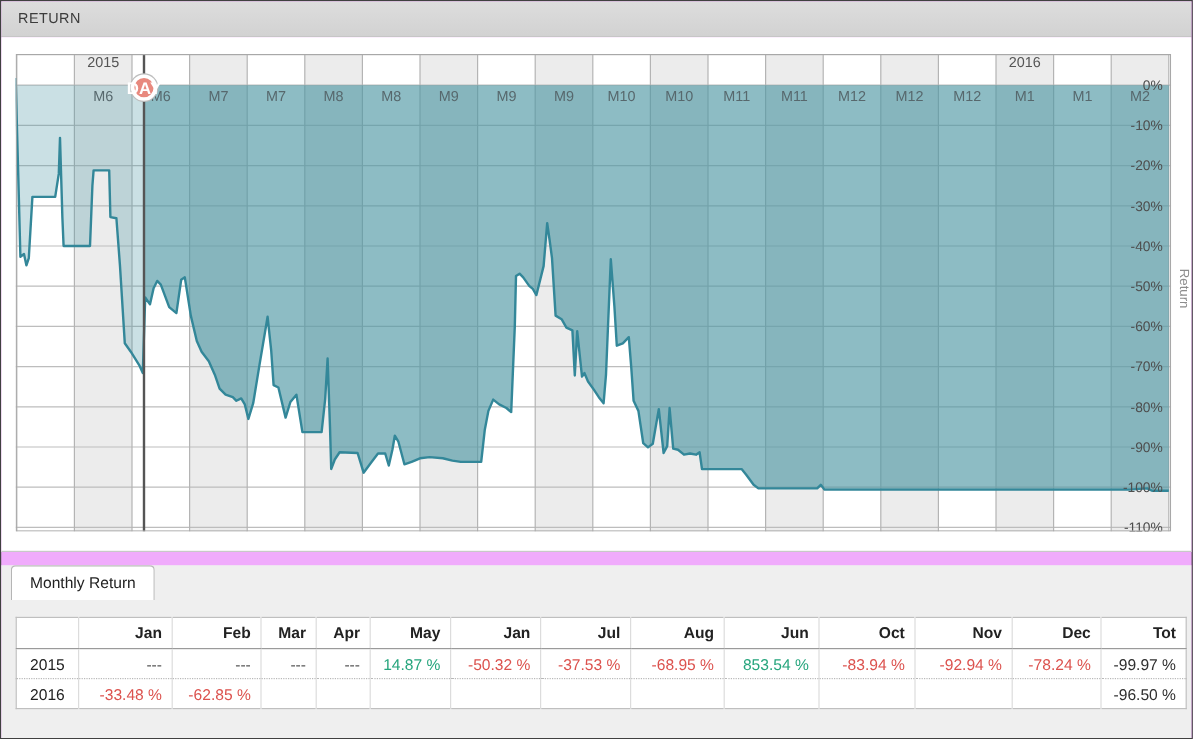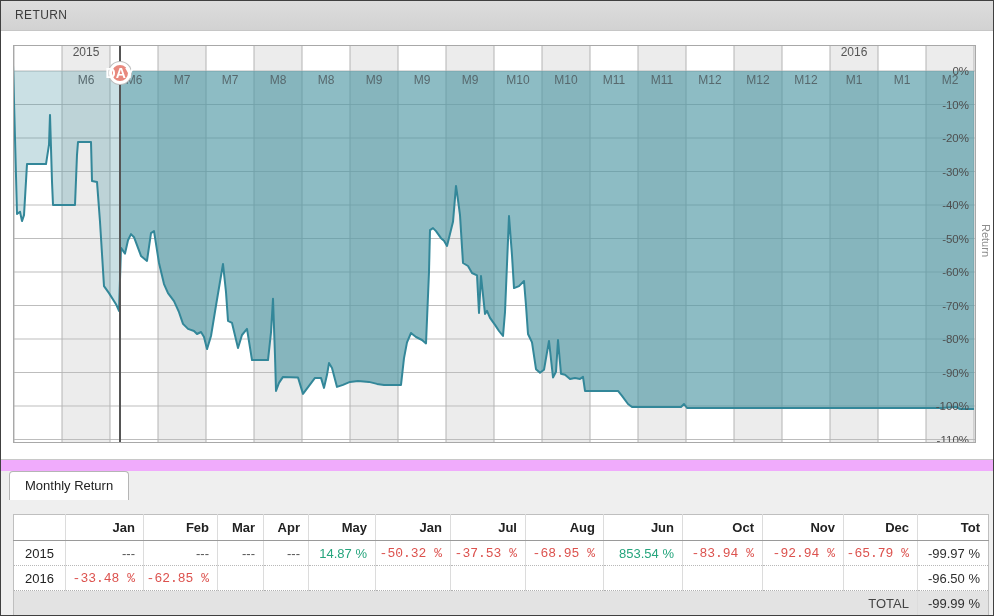--- a/index.html
+++ b/index.html
@@ -34,21 +34,21 @@
 
   table { border-collapse:collapse; table-layout:fixed; width:975px; margin:14px 0 0 12px;
     background:#ffffff; border:1px solid #bfbfbf; }
   th,td { border-left:1px solid #dcdcdc; text-align:right; padding:0 8px 0 0;
     height:25px; font-size:13px; color:#222; white-space:nowrap; overflow:hidden; }
   th:first-child, td:first-child { border-left:none; }
   thead th { font-weight:bold; border-bottom:1px solid #9a9a9a; height:26px; }
   tbody tr+tr td { border-top:1px dotted #b8b8b8; }
   td.year { text-align:center; padding:0; }
   td.pos { color:#26a57d; }
-  td.neg { color:#dc524e;font-family:Liberation Mono, monospace; }
+  td.neg { color:#dc524e; }
   td.na  { color:#555; }
   td.tot { color:#2f2f2f; }
   tr.total td { background:#e3e3e3; border-top:1px dotted #b0b0b0; color:#444; }
   tr.total td.tot { color:#2f2f2f; }
 </style>
 </head>
 <body>
 
 <div class="page">
 
@@ -209,40 +209,36 @@
             <td class="na">---</td>
             <td class="na">---</td>
             <td class="na">---</td>
             <td class="pos">14.87 %</td>
             <td class="neg">-50.32 %</td>
             <td class="neg">-37.53 %</td>
             <td class="neg">-68.95 %</td>
             <td class="pos">853.54 %</td>
             <td class="neg">-83.94 %</td>
             <td class="neg">-92.94 %</td>
-            <td class="neg">-65.79 %</td>
+            <td class="neg">-78.24 %</td>
             <td class="tot">-99.97 %</td>
           </tr>
           <tr>
             <td class="year">2016</td>
             <td class="neg">-33.48 %</td>
             <td class="neg">-62.85 %</td>
             <td class="empty"></td>
             <td class="empty"></td>
             <td class="empty"></td>
             <td class="empty"></td>
             <td class="empty"></td>
             <td class="empty"></td>
             <td class="empty"></td>
             <td class="empty"></td>
             <td class="empty"></td>
             <td class="empty"></td>
             <td class="tot">-96.50 %</td>
           </tr>
-          <tr class="total">
-            <td colspan="13">TOTAL</td>
-            <td class="tot">-99.99 %</td>
-          </tr>
         </tbody>
     </table>
   </div>
 
 </div>
 
 </body></html>

